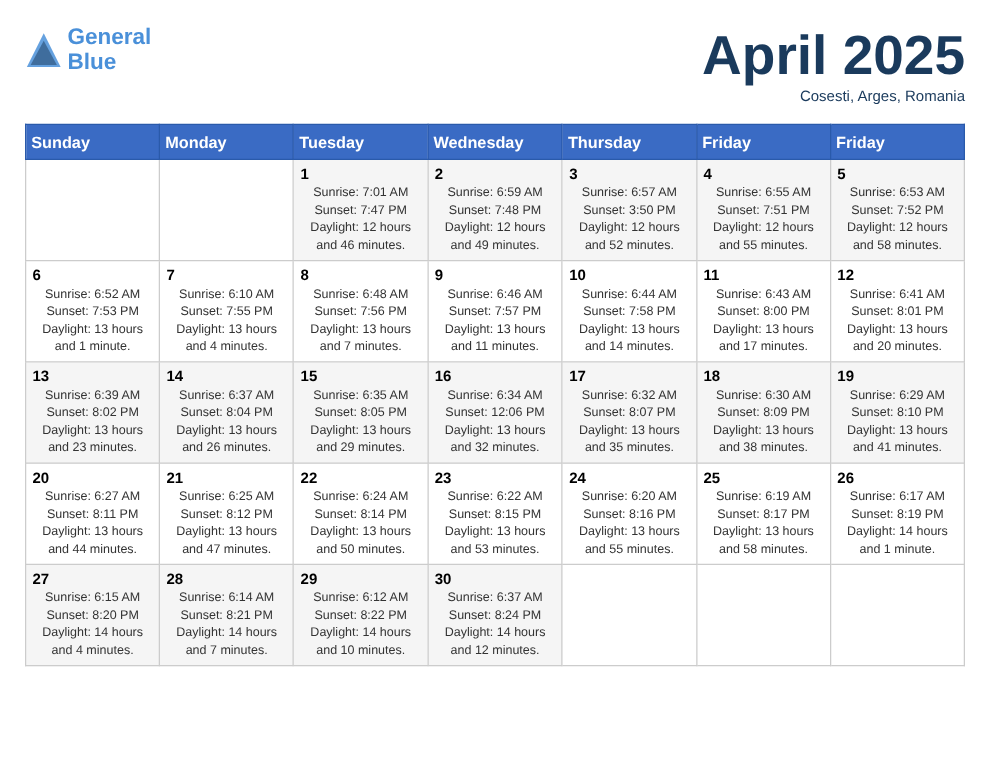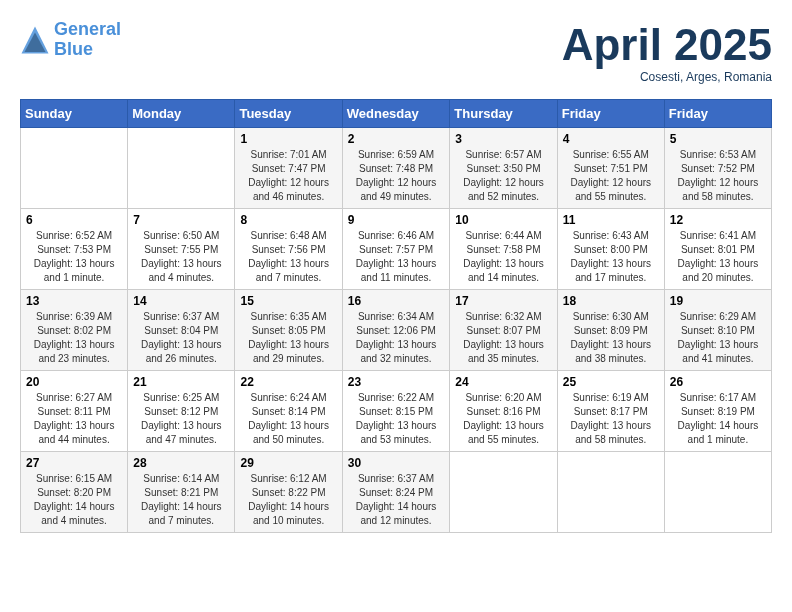--- a/index.html
+++ b/index.html
@@ -162,21 +162,21 @@
       </tr>
       <tr>
         <td>
           <span class="day-num">6</span>
           <div class="day-info">Sunrise: 6:52 AM
 Sunset: 7:53 PM
 Daylight: 13 hours and 1 minute.</div>
         </td>
         <td>
           <span class="day-num">7</span>
-          <div class="day-info">Sunrise: 6:50 AM
+          <div class="day-info">Sunrise: 6:10 AM
 Sunset: 7:55 PM
 Daylight: 13 hours and 4 minutes.</div>
         </td>
         <td>
           <span class="day-num">8</span>
           <div class="day-info">Sunrise: 6:48 AM
 Sunset: 7:56 PM
 Daylight: 13 hours and 7 minutes.</div>
         </td>
         <td>

